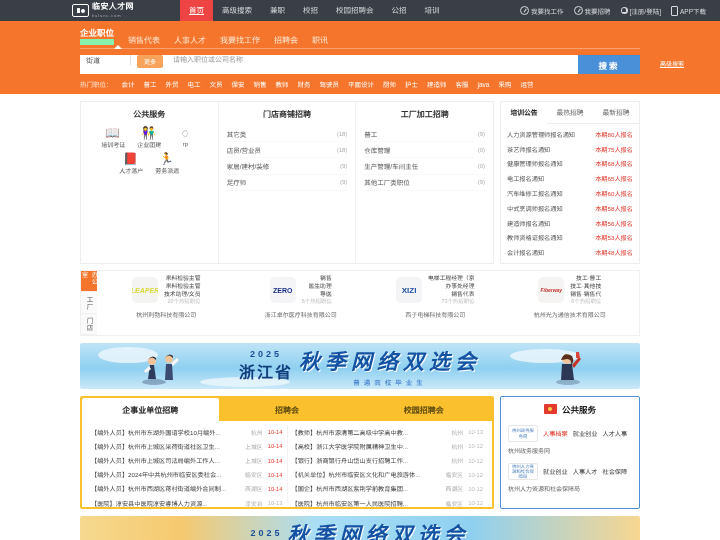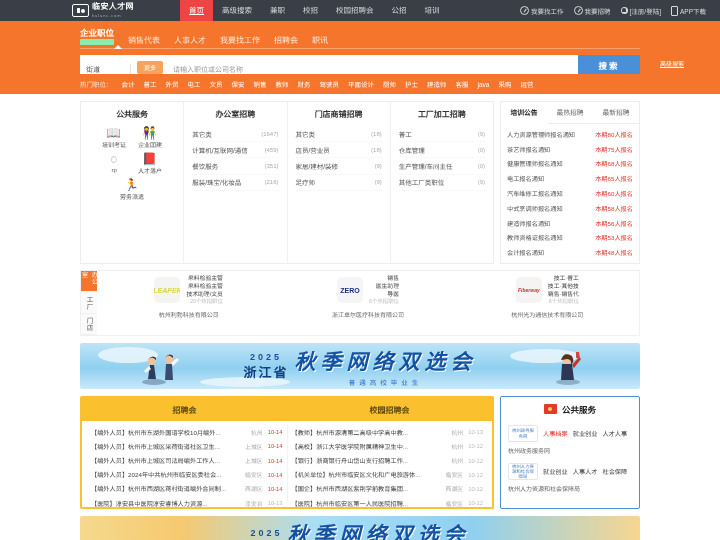--- a/index.html
+++ b/index.html
@@ -59,21 +59,21 @@
   .sb-inner{width:560px;margin:0 auto;position:relative;}
   .sb-tabs{display:flex;align-items:flex-end;gap:14px;border-bottom:1px solid #f8a273;padding-bottom:3px;}
   .sb-tab{color:#ffe6d5;font-size:8px;cursor:pointer;white-space:nowrap;}
   .sb-tab.active{color:#fff;font-weight:bold;font-size:8.5px;border-bottom:6px solid #86efac;padding-bottom:1px;}
   .sb-arrow{
     position:absolute;left:34px;top:19px;width:0;height:0;
     border-left:4px solid transparent;border-right:4px solid transparent;border-bottom:4px solid #fff;
   }
   .sb-row{display:flex;align-items:stretch;margin-top:6px;}
   .sb-field{
-    background:#fff;height:19px;flex:1;display:flex;align-items:flex-end;padding:0 6px;box-sizing:border-box;
+    background:#fff;height:19px;flex:1;display:flex;align-items:flex-start;padding:0 6px;box-sizing:border-box;
   }
   .sb-district{font-size:7px;color:#555;width:38px;white-space:nowrap;}
   .sb-sep{width:1px;height:10px;background:#e2e2e2;margin:0 6px;}
   .sb-more{
     background:#f7a35c;color:#fff;font-size:6px;padding:2px 7px;border-radius:2px;white-space:nowrap;cursor:pointer;
   }
   .sb-input{
     border:0;outline:0;flex:1;font-size:7px;color:#333;margin-left:8px;
     font-family:"Liberation Sans","DejaVu Sans",sans-serif;background:transparent;
   }
@@ -143,21 +143,21 @@
   .comp-name{font-size:6px;color:#666;margin-top:4px;white-space:nowrap;}
   
   .banner{
     margin-top:7px;height:46px;border-radius:2px;overflow:hidden;position:relative;
     background:linear-gradient(180deg,#bfe4f7 0%,#8fd0f0 55%,#cbe9fa 100%);
     display:flex;align-items:center;justify-content:center;
   }
   .banner .cloud{position:absolute;background:#eaf6fd;border-radius:50%;opacity:.85;}
   .banner-txt{display:flex;align-items:center;gap:6px;z-index:2;}
   .bt-year{color:#1b4f9b;font-size:9px;font-weight:bold;letter-spacing:3px;}
-  .bt-prov{color:#12407f;font-size:13px;font-weight:bold;letter-spacing:2px;}
+  .bt-prov{color:#12407f;font-size:16px;font-weight:bold;letter-spacing:2px;}
   .bt-main{
     color:#1452a3;font-size:21px;font-weight:bold;letter-spacing:5px;font-style:italic;
     text-shadow:1px 1px 0 #ffffff;
   }
   .bt-sub{color:#2b6cc4;font-size:6.5px;letter-spacing:4px;text-align:center;margin-top:2px;}
   .banner-fig{position:absolute;z-index:1;}
   
   .news-wrap{display:flex;gap:6px;margin-top:7px;}
   .news-box{flex:1;background:#fbc02d;padding:2px;box-sizing:border-box;border-radius:2px;}
   .news-tabs{display:flex;}
@@ -313,41 +313,20 @@
             <span class="glyph">📕</span>
             <span class="cap">人才落户</span>
           </div>
           <div class="svc-ic">
             <span class="glyph">🏃</span>
             <span class="cap">劳务派遣</span>
           </div>
         </div>
       </div>
 
-      <div class="svc-col">
-        <div class="svc-title">办公室招聘</div>
-        <ul class="svc-list">
-          <li>
-            <span>其它类</span>
-            <span class="cnt">(1647)</span>
-          </li>
-          <li>
-            <span>计算机/互联网/通信</span>
-            <span class="cnt">(459)</span>
-          </li>
-          <li>
-            <span>餐饮服务</span>
-            <span class="cnt">(351)</span>
-          </li>
-          <li>
-            <span>服装/珠宝/化妆品</span>
-            <span class="cnt">(216)</span>
-          </li>
-        </ul>
-      </div>
 
       <div class="svc-col">
         <div class="svc-title">门店商铺招聘</div>
         <ul class="svc-list">
           <li>
             <span>其它类</span>
             <span class="cnt">(18)</span>
           </li>
           <li>
             <span>店员/营业员</span>
@@ -462,20 +441,32 @@
           <span class="comp-jobs">
             <div>销售</div>
             <div>医生助理</div>
             <div>导医</div>
             <div class="hot">6个热招职位</div>
           </span>
         </div>
         <div class="comp-name">浙江卓尔医疗科技有限公司</div>
       </div>
 
+      <div class="comp-card">
+        <div class="comp-top">
+          <span class="comp-logo" style="background:#f4f4f6;color:#1e4fa3;font-size:8px;">XIZI</span>
+          <span class="comp-jobs">
+            <div>电梯工程经理（京</div>
+            <div>办事处经理</div>
+            <div>销售代表</div>
+            <div class="hot">73个热招职位</div>
+          </span>
+        </div>
+        <div class="comp-name">西子电梯科技有限公司</div>
+      </div>
 
       <div class="comp-card">
         <div class="comp-top">
           <span class="comp-logo" style="background:#f6f3f3;color:#c8372e;font-size:5px;font-style:italic;">Fiberway</span>
           <span class="comp-jobs">
             <div>技工·普工</div>
             <div>技工·其他技</div>
             <div>销售·销售代</div>
             <div class="hot">6个热招职位</div>
           </span>
@@ -517,20 +508,21 @@
       <div style="display:flex;flex-direction:column;align-items:center;">
         <span class="bt-main">秋季网络双选会</span>
         <span class="bt-sub">普通高校毕业生</span>
       </div>
     </div>
   </div>
 
   <div class="news-wrap">
     <div class="news-box">
       <div class="news-tabs">
+        <div class="news-tab active">企事业单位招聘</div>
         <div class="news-tab">招聘会</div>
         <div class="news-tab">校园招聘会</div>
       </div>
       <div class="news-body">
         <div class="news-col">
           <ul class="news-list">
             <li>
               <span class="tit">【编外人员】杭州市东湖外国语学校10月编外...</span>
               <span class="loc">杭州</span>
               <span class="date">10-14</span>

